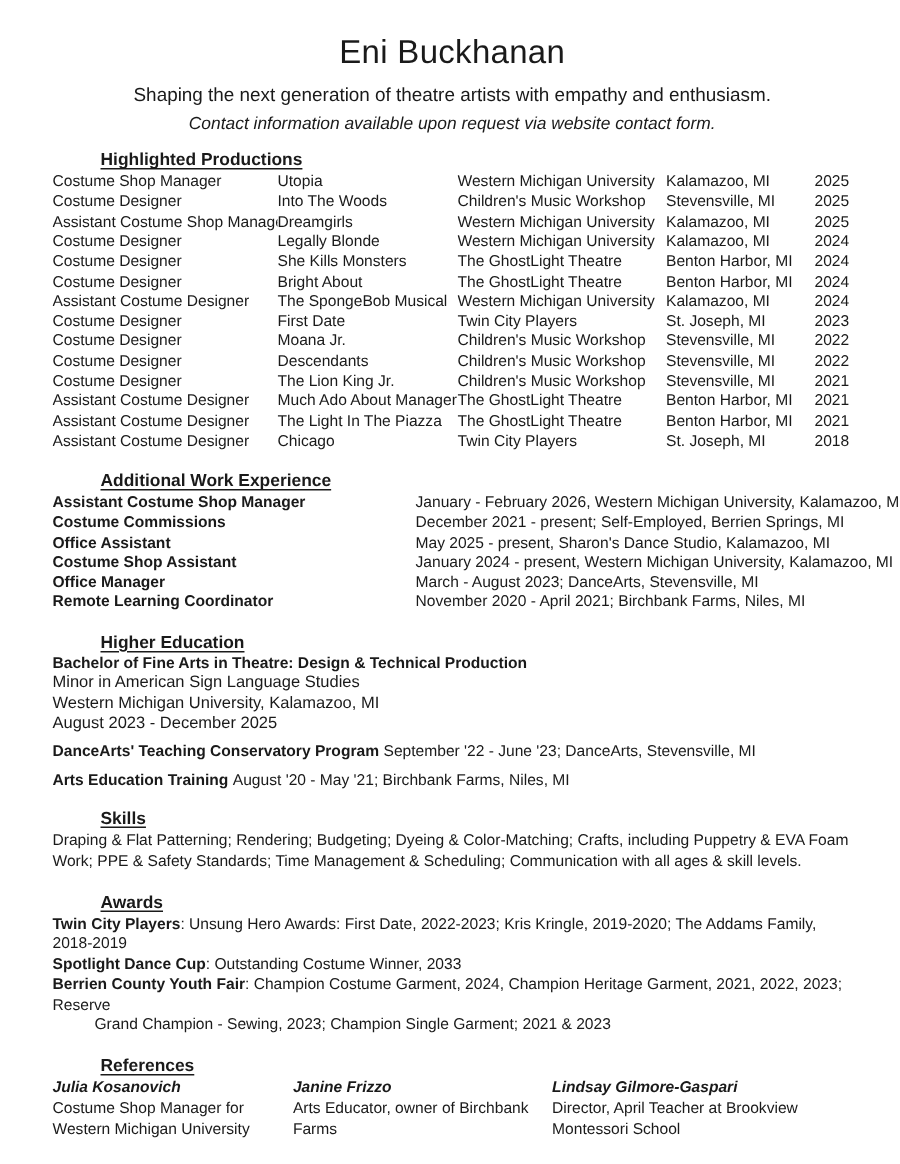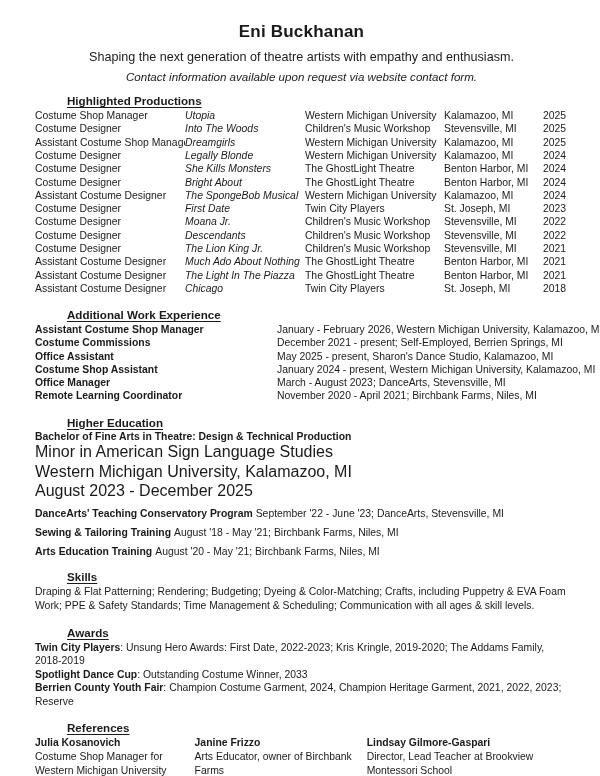--- a/index.html
+++ b/index.html
@@ -19,22 +19,22 @@
     height: 776px;
     box-sizing: border-box;
     padding: 22px 32px 0 35px;
     position: relative;
     overflow: hidden;
   }
 
   
   .doc-name {
     text-align: center;
-    font-size: 17px;
-    font-weight: bold;
+    font-size: 22px;
+    font-weight: normal;
     letter-spacing: 0.2px;
     margin: 0 0 8px 0;
   }
   .doc-tagline {
     text-align: center;
     font-size: 12.6px;
     margin: 0 0 5px 0;
   }
   .doc-contact {
     text-align: center;
@@ -61,21 +61,21 @@
     font-size: 10.4px;
     table-layout: fixed;
   }
   .prod-table td {
     padding: 1.15px 0;
     vertical-align: top;
     white-space: nowrap;
     overflow: hidden;
   }
   .c-role   { width: 150px; }
-  .c-show   { width: 120px; font-style: italic; }
+  .c-show   { width: 120px; }
   .c-org    { width: 139px; }
   .c-loc    { width: 99px; }
   .c-year   { width: 30px; }
 
   
   .work-table {
     width: 100%;
     border-collapse: collapse;
     font-size: 10.4px;
     table-layout: fixed;
@@ -88,21 +88,21 @@
   .w-title { width: 242px; font-weight: bold; }
   .w-detail { width: auto; }
 
   
   .edu-degree {
     font-size: 10.4px;
     font-weight: bold;
     margin: 0 0 1.5px 0;
   }
   .edu-line {
-    font-size: 16px;
+    font-size: 11px;
     margin: 0 0 1.5px 0;
   }
   .edu-extra {
     font-size: 10.4px;
     margin: 8px 0 0 0;
   }
   .edu-extra .ttl { font-weight: bold; }
   .edu-extra .det { padding-left: 3px; text-align: center; }
 
   
@@ -128,21 +128,21 @@
     display: flex;
     margin-top: 1px;
   }
   .ref-col {
     font-size: 10.4px;
     line-height: 1.32;
   }
   .ref-col:nth-child(1) { width: 187px; }
   .ref-col:nth-child(2) { width: 218px; margin-left: 12px; }
   .ref-col:nth-child(3) { width: auto; }
-  .ref-name { font-weight: bold; margin-bottom: 0.5px; }
+  .ref-name { font-weight: bold; margin-bottom: 0.5px; font-style: italic; }
   .ref-role { }
 </style>
 </head>
 <body>
 
 <div class="page">
 
   <h1 class="doc-name">Eni Buckhanan</h1>
   <p class="doc-tagline">Shaping the next generation of theatre artists with empathy and enthusiasm.</p>
   <p class="doc-contact">Contact information available upon request via website contact form.</p>
@@ -222,21 +222,21 @@
         </tr>
         <tr>
           <td class="c-role">Costume Designer</td>
           <td class="c-show">The Lion King Jr.</td>
           <td class="c-org">Children's Music Workshop</td>
           <td class="c-loc">Stevensville, MI</td>
           <td class="c-year">2021</td>
         </tr>
         <tr>
           <td class="c-role">Assistant Costume Designer</td>
-          <td class="c-show">Much Ado About Nothing</td>
+          <td class="c-show">Much Ado About Manager</td>
           <td class="c-org">The GhostLight Theatre</td>
           <td class="c-loc">Benton Harbor, MI</td>
           <td class="c-year">2021</td>
         </tr>
         <tr>
           <td class="c-role">Assistant Costume Designer</td>
           <td class="c-show">The Light In The Piazza</td>
           <td class="c-org">The GhostLight Theatre</td>
           <td class="c-loc">Benton Harbor, MI</td>
           <td class="c-year">2021</td>
@@ -281,43 +281,42 @@
       </tbody>
   </table>
 
   <div class="section-heading sec-gap">Higher Education</div>
   <div class="edu-degree">Bachelor of Fine Arts in Theatre: Design &amp; Technical Production</div>
   <div class="edu-line">Minor in American Sign Language Studies</div>
   <div class="edu-line">Western Michigan University, Kalamazoo, MI</div>
   <div class="edu-line">August 2023 - December 2025</div>
   <div id="edu-extra-list">
       <p class="edu-extra"><span class="ttl">DanceArts' Teaching Conservatory Program</span><span class="det">September '22 - June '23;  DanceArts, Stevensville, MI</span></p>
-      <p class="edu-extra"><span class="ttl">Sewing &amp; Tailoring Training</span><span class="det">August '18 - May '21;  Birchbank Farms, Niles, MI</span></p>
       <p class="edu-extra"><span class="ttl">Arts Education Training</span><span class="det">August '20 - May '21;  Birchbank Farms, Niles, MI</span></p>
     </div>
 
   <div class="section-heading sec-gap">Skills</div>
   <p class="skills-body">Draping &amp; Flat Patterning; Rendering; Budgeting; Dyeing &amp; Color-Matching; Crafts, including Puppetry &amp; EVA Foam Work; PPE &amp; Safety Standards; Time Management &amp; Scheduling; Communication with all ages &amp; skill levels.</p>
 
   <div class="section-heading sec-gap">Awards</div>
   <div id="awards-list">
       <p class="award-row"><span class="org">Twin City Players</span><span>:  Unsung Hero Awards: First Date, 2022-2023; Kris Kringle, 2019-2020; The Addams Family, 2018-2019</span></p>
       <p class="award-row"><span class="org">Spotlight Dance Cup</span><span>:  Outstanding Costume Winner, 2033</span></p>
-      <p class="award-row"><span class="org">Berrien County Youth Fair</span><span>: Champion Costume Garment, 2024, Champion Heritage Garment, 2021, 2022, 2023; Reserve</span></p>
+      <p class="award-row"><span class="org">Berrien County Youth Fair</span><span>: Champion Costume Garment, 2024, Champion Heritage Garment, 2021, 2022, 2023; Reserve</span><span class="award-indent">Grand Champion - Sewing, 2023; Champion Single Garment; 2021 &amp; 2023</span></p>
     </div>
 
   <div class="section-heading sec-gap">References</div>
   <div class="refs" id="refs-list">
       <div class="ref-col">
         <div class="ref-name">Julia Kosanovich</div>
         <div class="ref-role">Costume Shop Manager for Western Michigan University</div>
       </div>
       <div class="ref-col">
         <div class="ref-name">Janine Frizzo</div>
         <div class="ref-role">Arts Educator, owner of Birchbank Farms</div>
       </div>
       <div class="ref-col">
         <div class="ref-name">Lindsay Gilmore-Gaspari</div>
-        <div class="ref-role">Director, Lead Teacher at Brookview Montessori School</div>
+        <div class="ref-role">Director, April Teacher at Brookview Montessori School</div>
       </div>
     </div>
 
 </div>
 
 </body></html>

